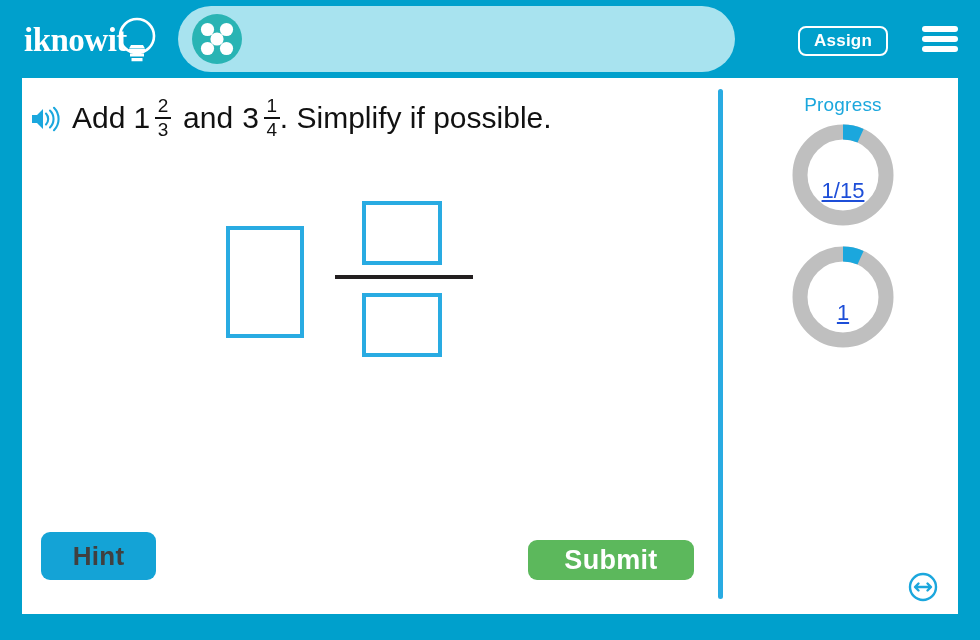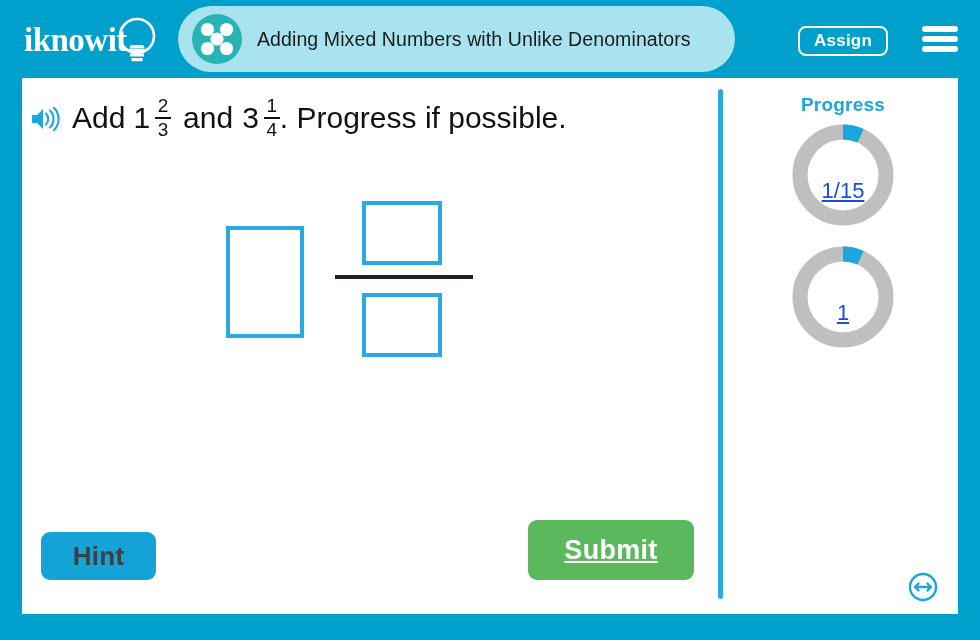--- a/index.html
+++ b/index.html
@@ -215,49 +215,48 @@
     border-radius: 9px;
     color: #404040;
     font-size: 26px;
     font-weight: bold;
     cursor: pointer;
     letter-spacing: 0.3px;
   }
   #submit-btn {
     position: absolute;
     left: 506px; bottom: 34px;
-    width: 166px; height: 60px;
+    width: 166px; height: 40px;
     background: #5cb85c;
     border: none;
     border-radius: 9px;
     color: #ffffff;
     font-size: 27px;
     font-weight: bold;
     cursor: pointer;
     letter-spacing: 0.3px;
-    text-decoration: underline;
   }
 
   
   #sidebar {
     position: absolute;
     left: 706px; top: 0;
     width: 230px; height: 536px;
   }
   .stat {
     position: absolute;
     left: 0;
     width: 230px;
     text-align: center;
   }
   #stat-progress { top: 16px; }
   #stat-score    { top: 164px; }
   .stat-label {
     font-size: 19px;
-    font-weight: bold;
+    font-weight: normal;
     color: #1ba7dd;
     letter-spacing: 0.2px;
     margin-bottom: 4px;
   }
   .ring-wrap {
     position: relative;
     width: 110px; height: 110px;
     margin: 0 auto;
   }
   .ring-value {
@@ -297,21 +296,20 @@
 
     <div id="title-pill">
       <svg id="title-icon" viewBox="0 0 52 52">
         <circle cx="26" cy="26" r="25" fill="#29b4b4"></circle>
         <circle cx="16.5" cy="16.5" r="6.6" fill="#ffffff"></circle>
         <circle cx="35.5" cy="16.5" r="6.6" fill="#ffffff"></circle>
         <circle cx="26" cy="26" r="6.6" fill="#ffffff"></circle>
         <circle cx="16.5" cy="35.5" r="6.6" fill="#ffffff"></circle>
         <circle cx="35.5" cy="35.5" r="6.6" fill="#ffffff"></circle>
       </svg>
-      <span id="title-text">Adding Mixed Numbers with Unlike Denominators</span>
     </div>
 
     <button id="assign-btn">Assign</button>
 
     <div id="menu-btn">
       <span></span>
       <span></span>
       <span></span>
     </div>
   </div>
@@ -343,21 +341,21 @@
         <span>and</span>
         <span style="width:9px;display:inline-block"></span>
         <span class="mixnum">
           <span class="whole">3</span>
           <span class="frac">
             <span class="num">1</span>
             <span class="bar"></span>
             <span class="den">4</span>
           </span>
         </span>
-        <span>. Progress if possible.</span>
+        <span>. Simplify if possible.</span>
       </div>
     </div>
 
     <div id="answer-area">
       <input id="whole-box" class="ansbox" type="text" value="" style="">
       <input id="num-box" class="ansbox" type="text" value="" style="">
       <div id="frac-bar"></div>
       <input id="den-box" class="ansbox" type="text" value="" style="">
     </div>
 

